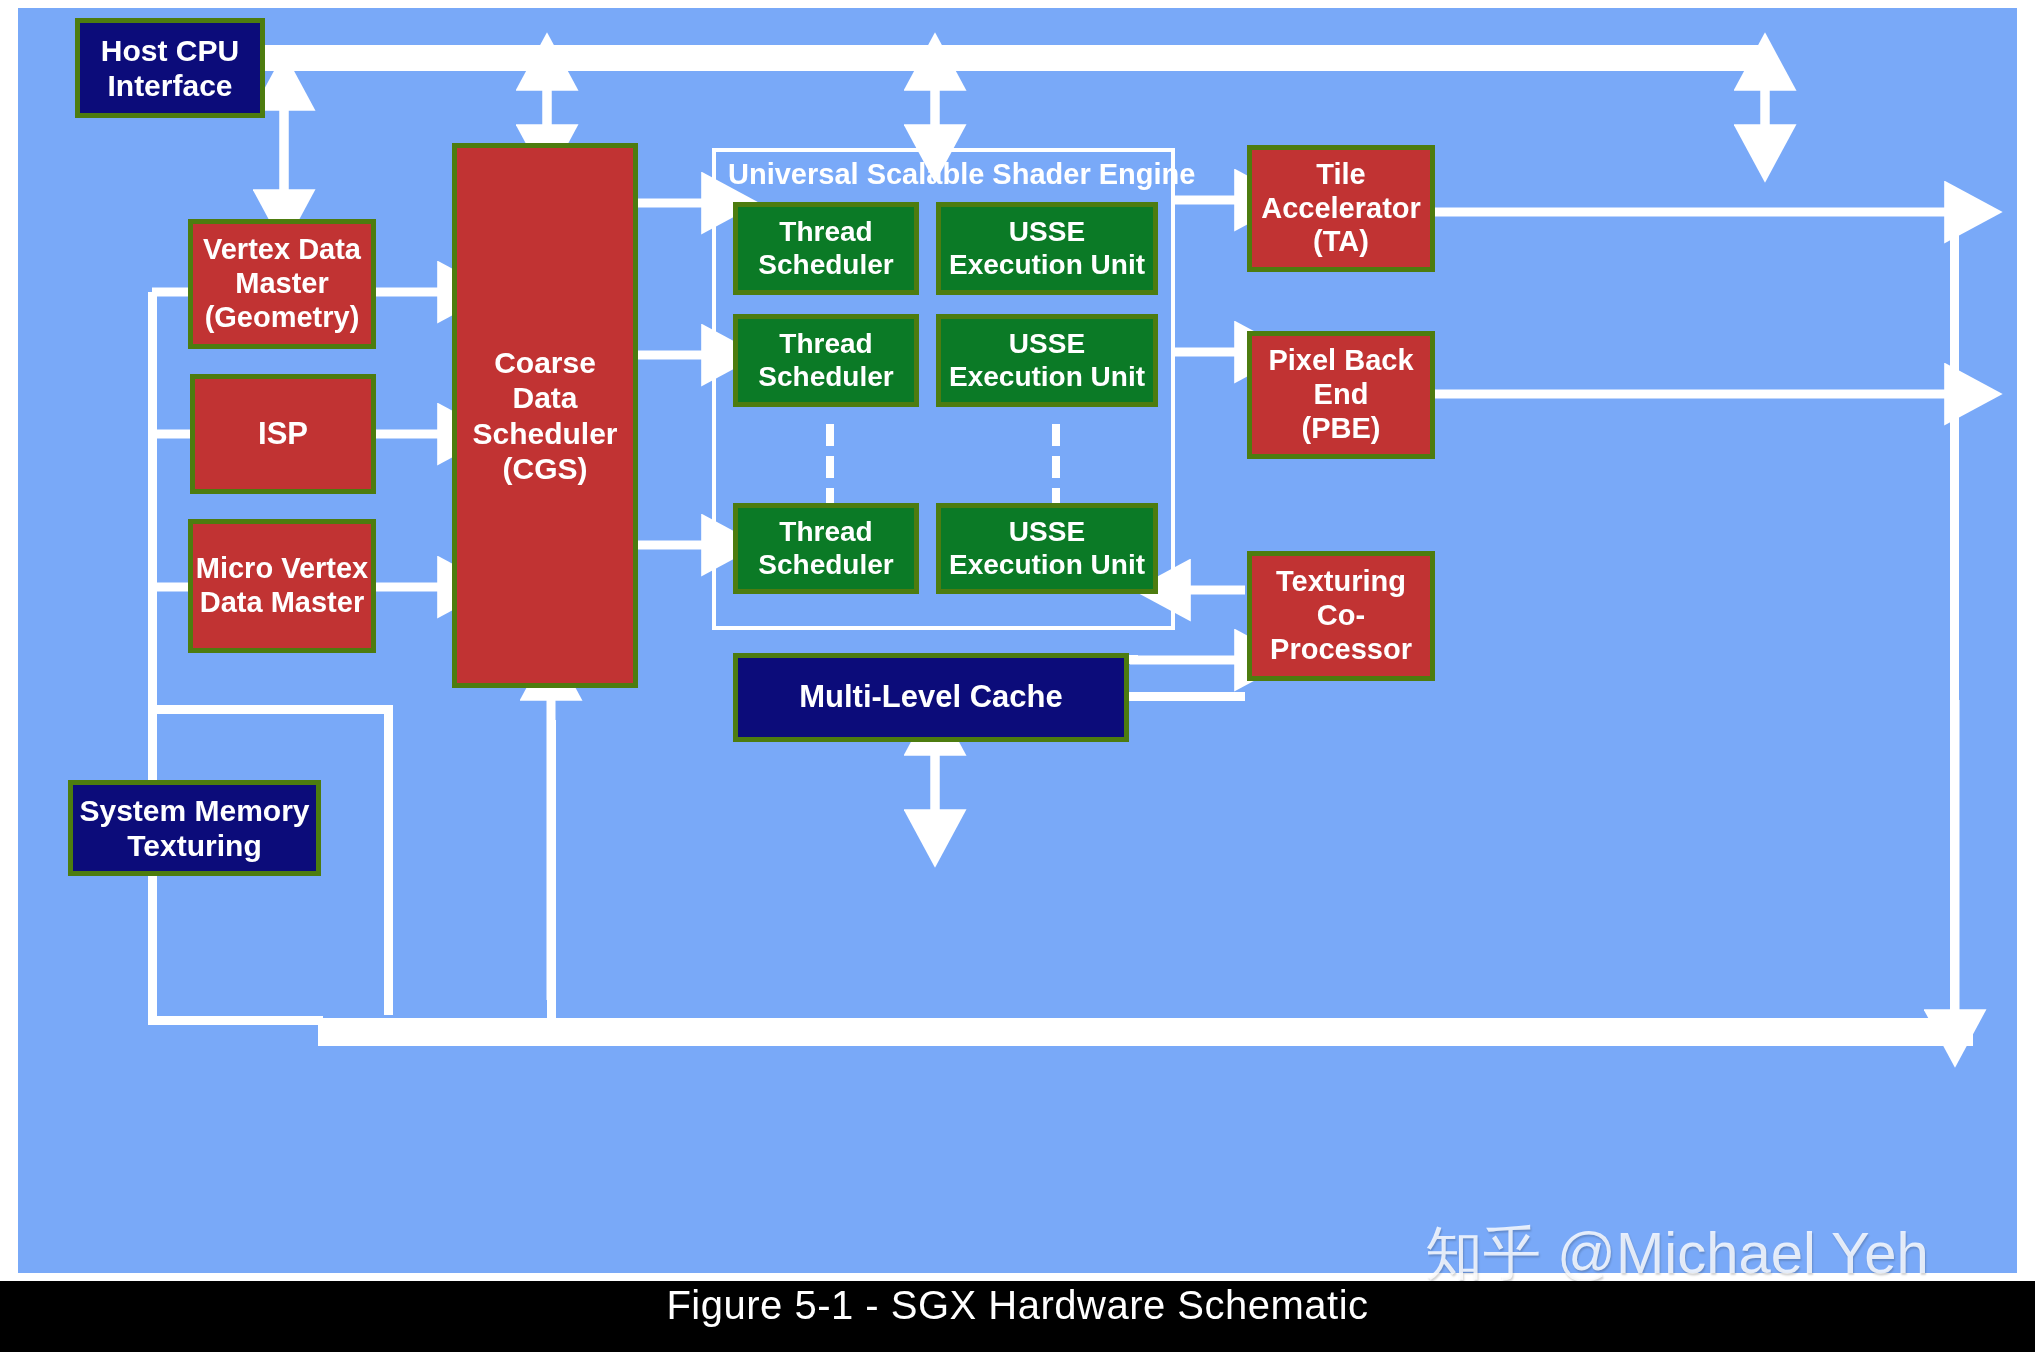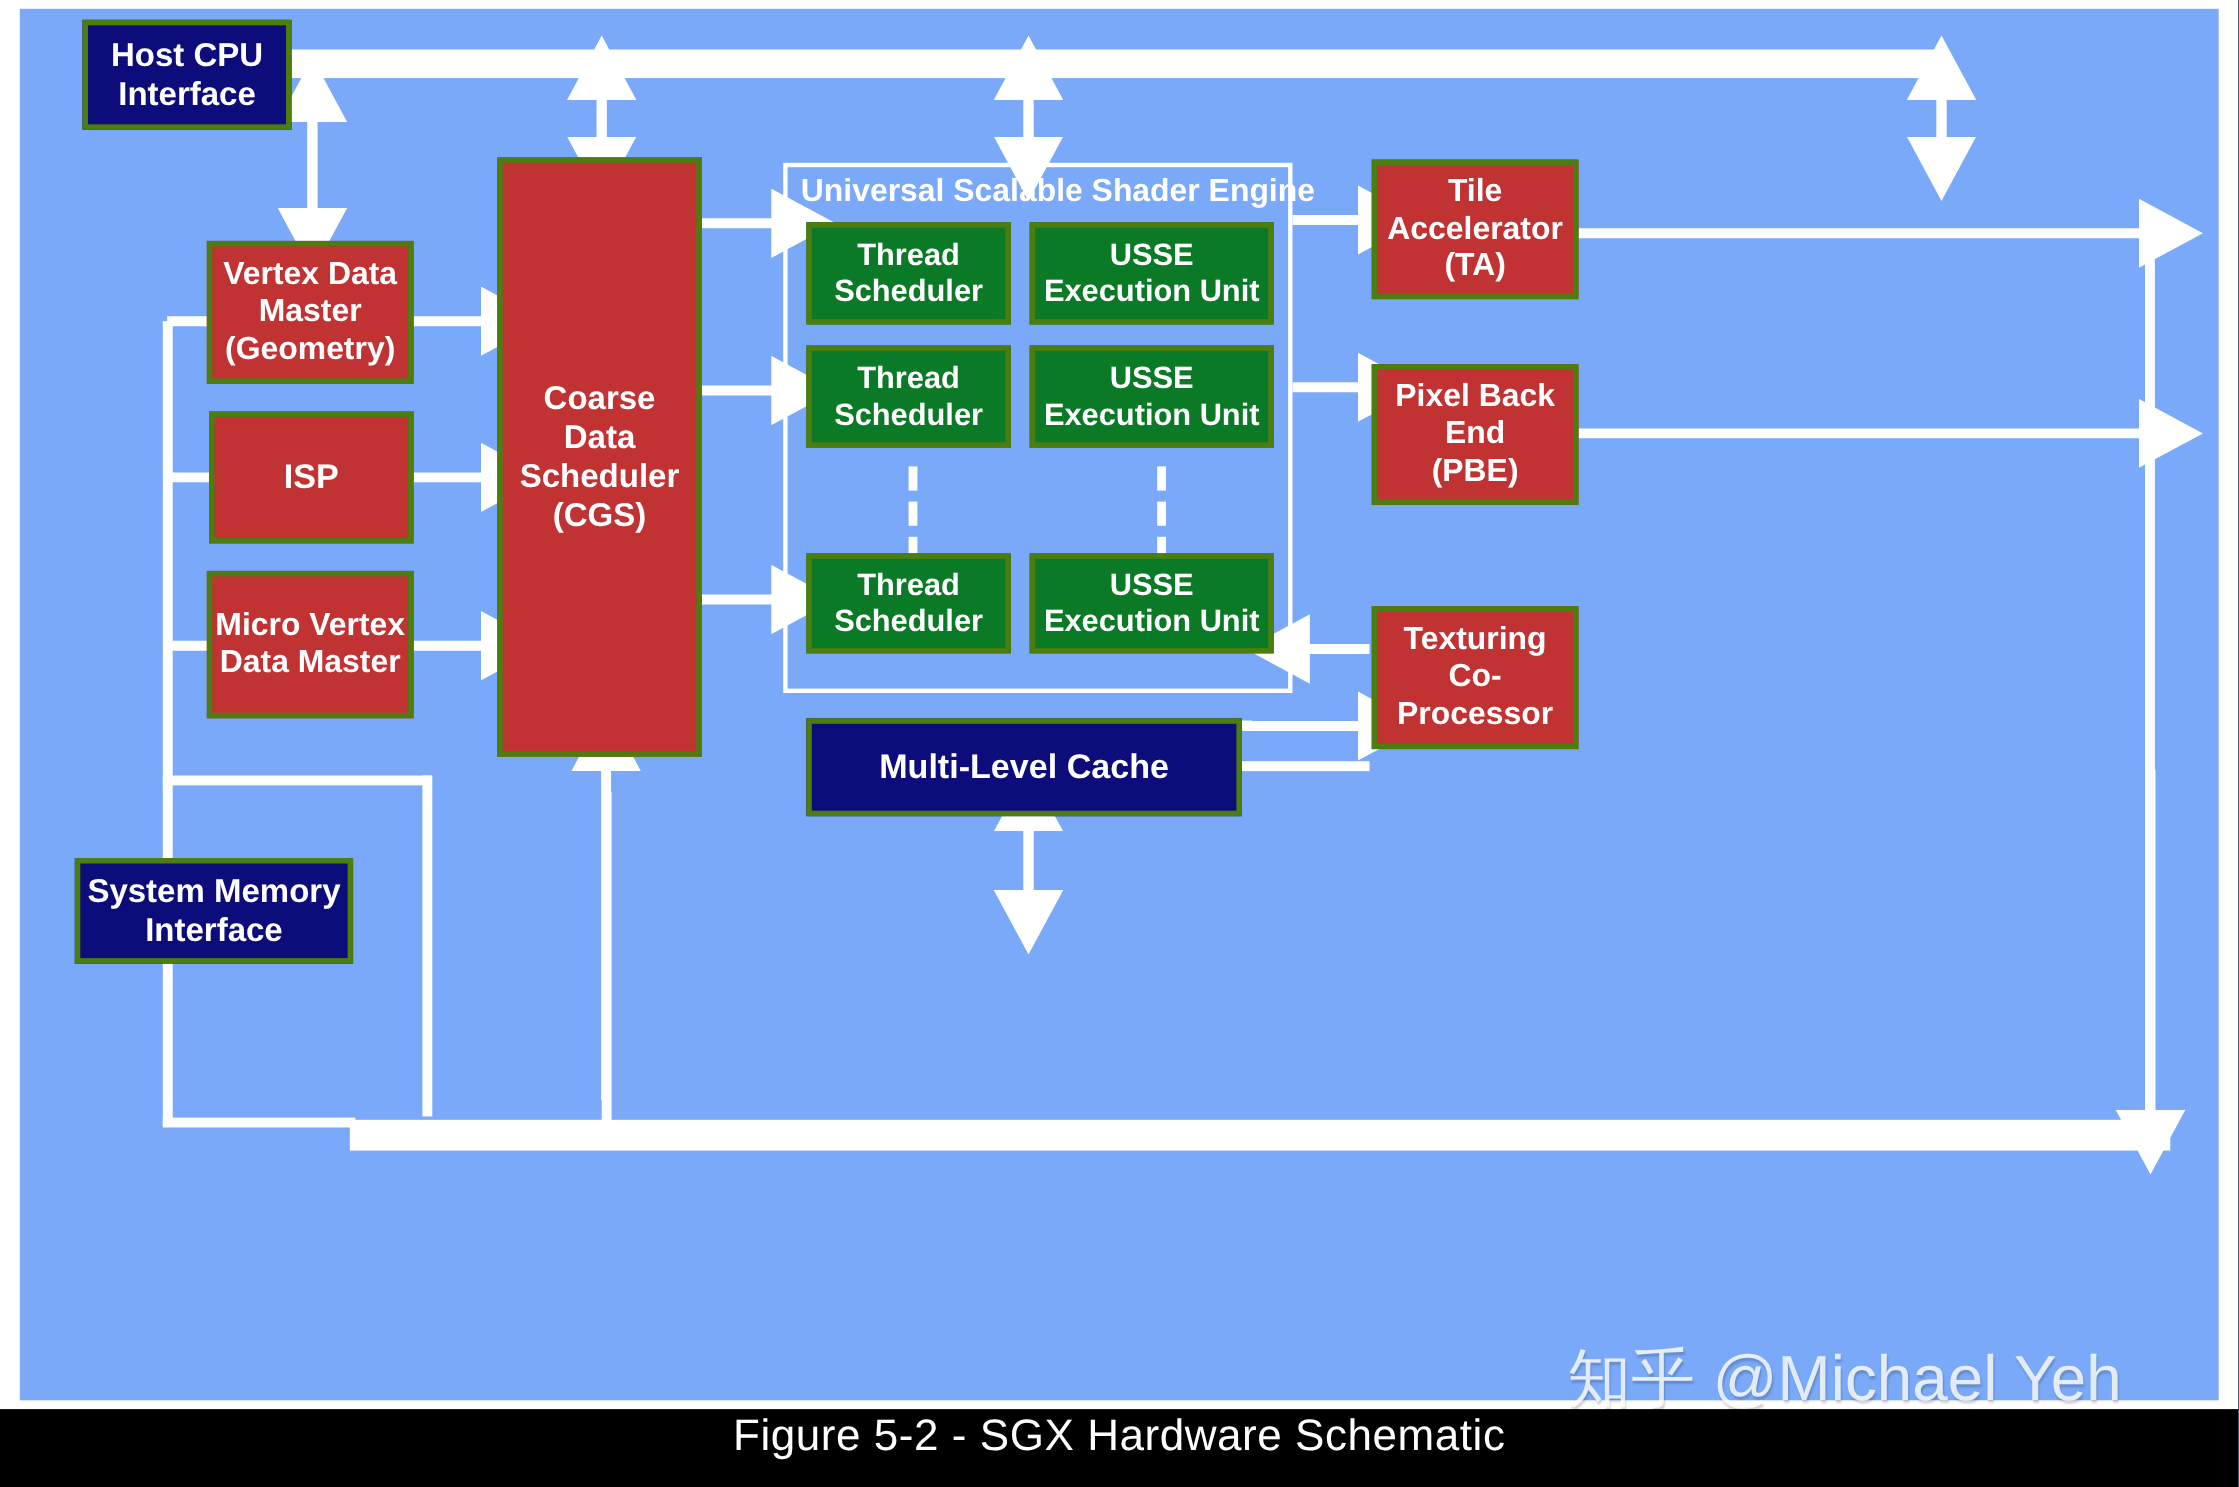--- a/index.html
+++ b/index.html
@@ -226,20 +226,20 @@
 End
 (PBE)</div>
 
   <div class="node red" style="left:1247px;top:551px;width:188px;height:130px;font-size:29px;">Texturing
 Co-
 Processor</div>
 
   <div class="node navy" style="left:733px;top:653px;width:396px;height:89px;font-size:31px;">Multi-Level Cache</div>
 
   <div class="node navy" style="left:68px;top:780px;width:253px;height:96px;font-size:30px;">System Memory
-Interface</div>
+Texturing</div>
 
   <div id="watermark">知乎 @Michael Yeh</div>
 
   <div id="caption-band"></div>
-  <div id="caption-text">Figure 5-2 - SGX Hardware Schematic</div>
+  <div id="caption-text">Figure 5-1 - SGX Hardware Schematic</div>
 
 </div>
 
 </body></html>

